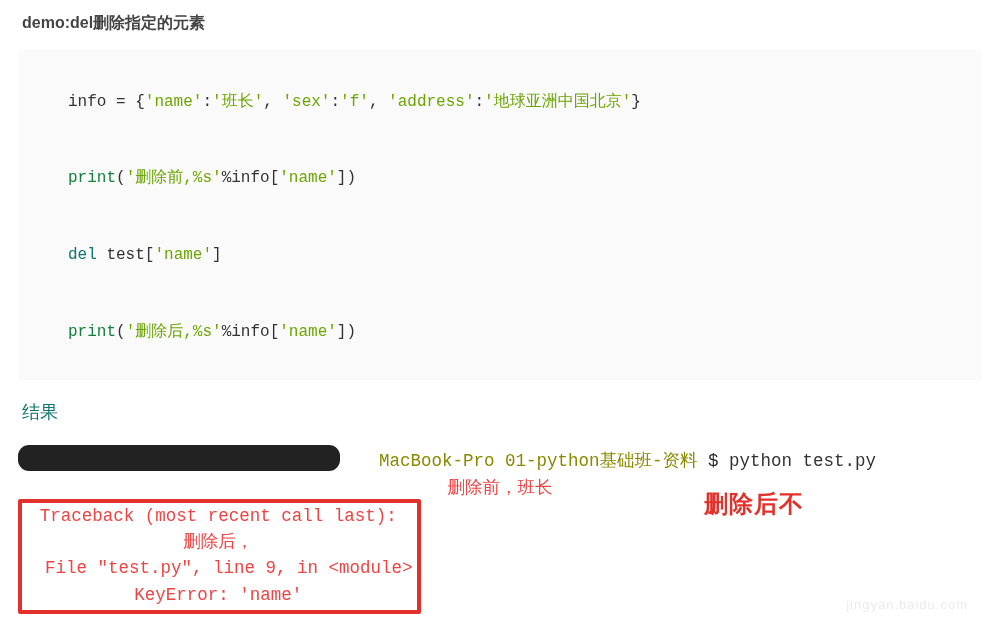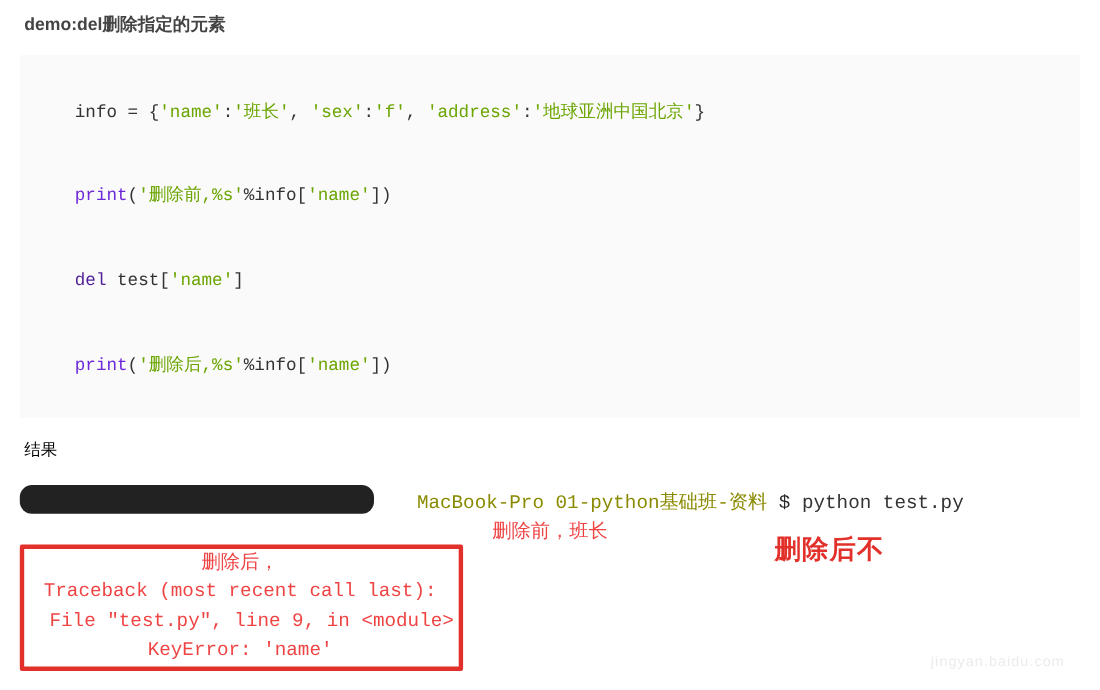--- a/index.html
+++ b/index.html
@@ -20,26 +20,26 @@
     }
     .code-block {
       background: #fafafa;
       padding: 40px 50px 34px 50px;
       font-family: Consolas, Monaco, "Courier New", monospace;
       font-size: 16px;
       color: #333;
       white-space: pre;
       margin-bottom: 18px;
     }
-    .kw-olive { color: #6d28d9; }
+    .kw-olive { color: #15803d; }
     .str-green { color: #6ba500; }
-    .kw-orange { color: #4c1d95; text-align: center; }
+    .kw-orange { color: #0f766e; text-align: center; }
     .result-label {
-      font-size: 15px;
-      color: #000000;
+      font-size: 18px;
+      color: #0f766e;
       margin: 0 0 18px 4px;
     }
     .terminal-wrap {
       position: relative;
     }
     .terminal {
       font-family: Menlo, Monaco, "Courier New", monospace;
       font-size: 17.5px;
       line-height: 1.5;
       padding: 0 0 8px 0;
@@ -112,21 +112,21 @@
 <span><span class="kw-orange">del</span><span> test[</span><span class="str-green">'name'</span><span>]</span></span>
 
 
 <span><span class="kw-olive">print</span><span>(</span><span class="str-green">'删除后,%s'</span><span>%info[</span><span class="str-green">'name'</span><span>])</span></span></div>
 
   <div class="result-label">结果</div>
 
   <div class="terminal-wrap">
     <div class="terminal">
       <span class="redact"><span class="redact-inner"></span></span><span class="prompt-olive">MacBook-Pro 01-python基础班-资料</span><span class="dollar"> $ </span><span>python test.py</span>
-<div class="term-body">删除前，班长</div><div class="red-box"><div class="term-body">删除后，</div><div class="term-body">Traceback (most recent call last):</div><div class="term-body">  File "test.py", line 9, in &lt;module&gt;</div><div class="term-body">KeyError: 'name'</div></div>
+<div class="term-body">删除前，班长</div><div class="red-box"><div class="term-body">Traceback (most recent call last):</div><div class="term-body">删除后，</div><div class="term-body">  File "test.py", line 9, in &lt;module&gt;</div><div class="term-body">KeyError: 'name'</div></div>
     </div>
 
     <div class="annotation">
       <div>删除后不</div>
     </div>
 
     <div class="watermark">
       <div class="sub">jingyan.baidu.com</div>
     </div>
   </div>

